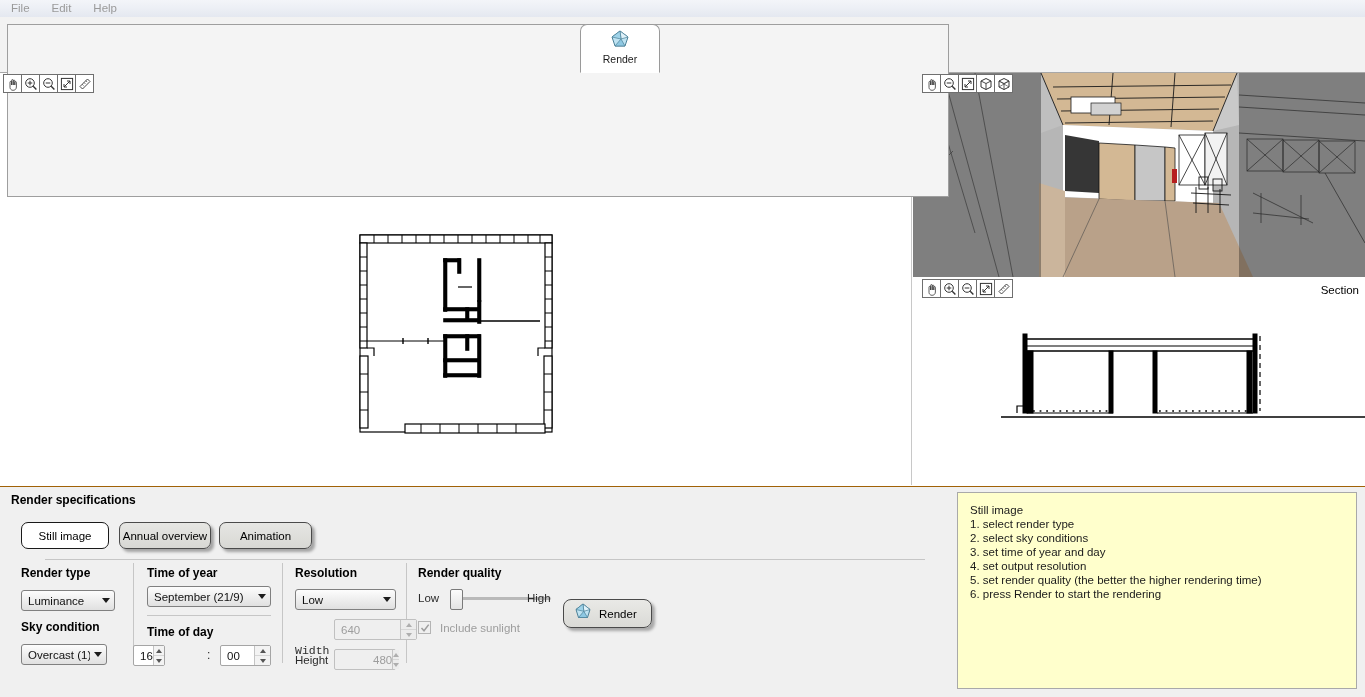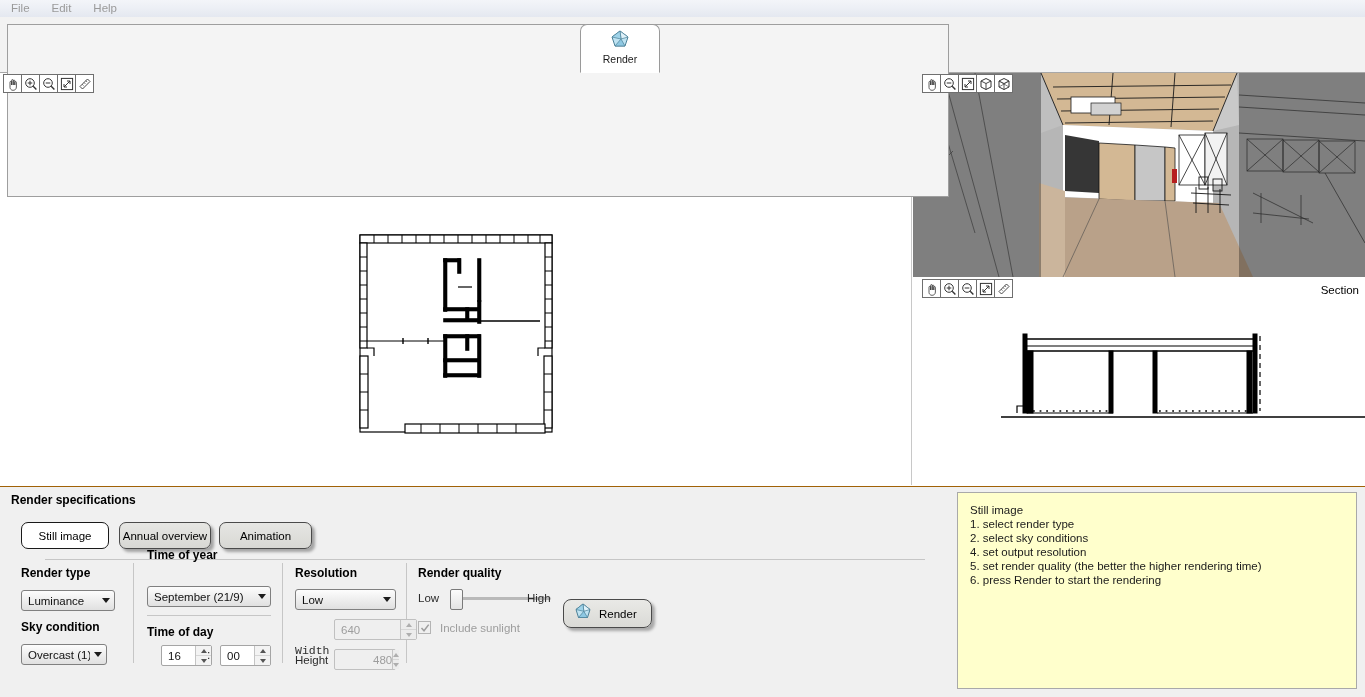--- a/index.html
+++ b/index.html
@@ -702,31 +702,31 @@
   </div>
 
   <div class="grp-label" style="left:21px; top:620px;">Sky condition</div>
   <div class="combo" style="left:21px; top:644px; width:86px;">
     <span class="cv">Overcast (1)</span>
     <span class="carrow">
         <i></i>
       </span>
   </div>
 
-  <div class="grp-label" style="left:147px; top:548px;">Time of year</div>
+  <div class="grp-label" style="left:147px; top:566px;">Time of year</div>
   <div class="combo" style="left:147px; top:586px; width:124px;">
     <span class="cv">September (21/9)</span>
     <span class="carrow">
         <i></i>
       </span>
   </div>
   <div style="position:absolute; left:147px; top:615px; width:124px; height:1px; background:#c6c6c6;"></div>
 
   <div class="grp-label" style="left:147px; top:625px;">Time of day</div>
-  <div class="spin" style="left:161px; top:645px; width:51px;">
+  <div class="spin" style="left:133px; top:645px; width:32px;">
     <span class="sv">16</span>
     <span class="sbtns">
       <span class="sb">
           <i class="up"></i>
         </span>
       <span class="sb">
           <i class="dn"></i>
         </span>
     </span>
   </div>
@@ -799,18 +799,19 @@
         <polygon points="13.8,11.3 17.5,17.5 8.5,17.5" fill="#8ec8e2" stroke="#4a7f96" stroke-width="0.7"></polygon>
       </svg>
     </span>
     <span class="rlabel">Render</span>
   </div>
 
   <div class="help-box">
     <div class="help-line">Still image</div>
     <div class="help-line">1. select render type</div>
     <div class="help-line">2. select sky conditions</div>
+    <div class="help-line">3. set time of year and day</div>
     <div class="help-line">4. set output resolution</div>
     <div class="help-line">5. set render quality (the better the higher rendering time)</div>
     <div class="help-line">6. press Render to start the rendering</div>
   </div>
 
 </div>
 
 </body></html>

